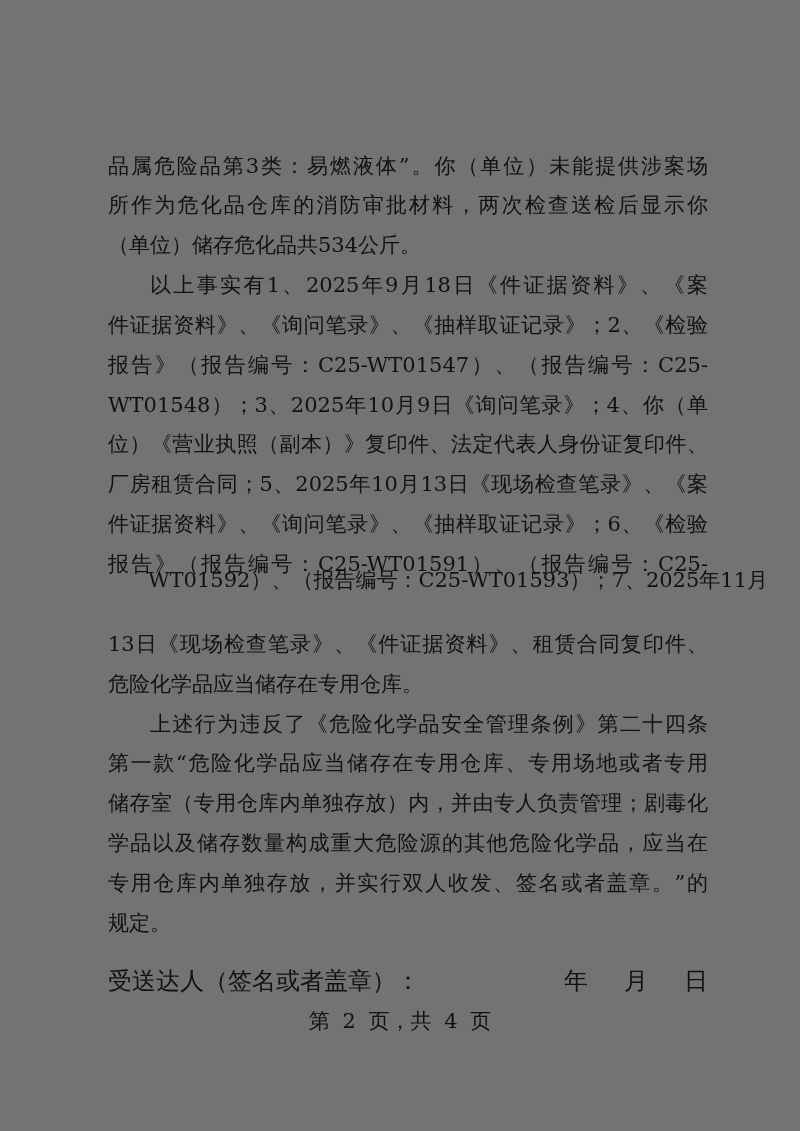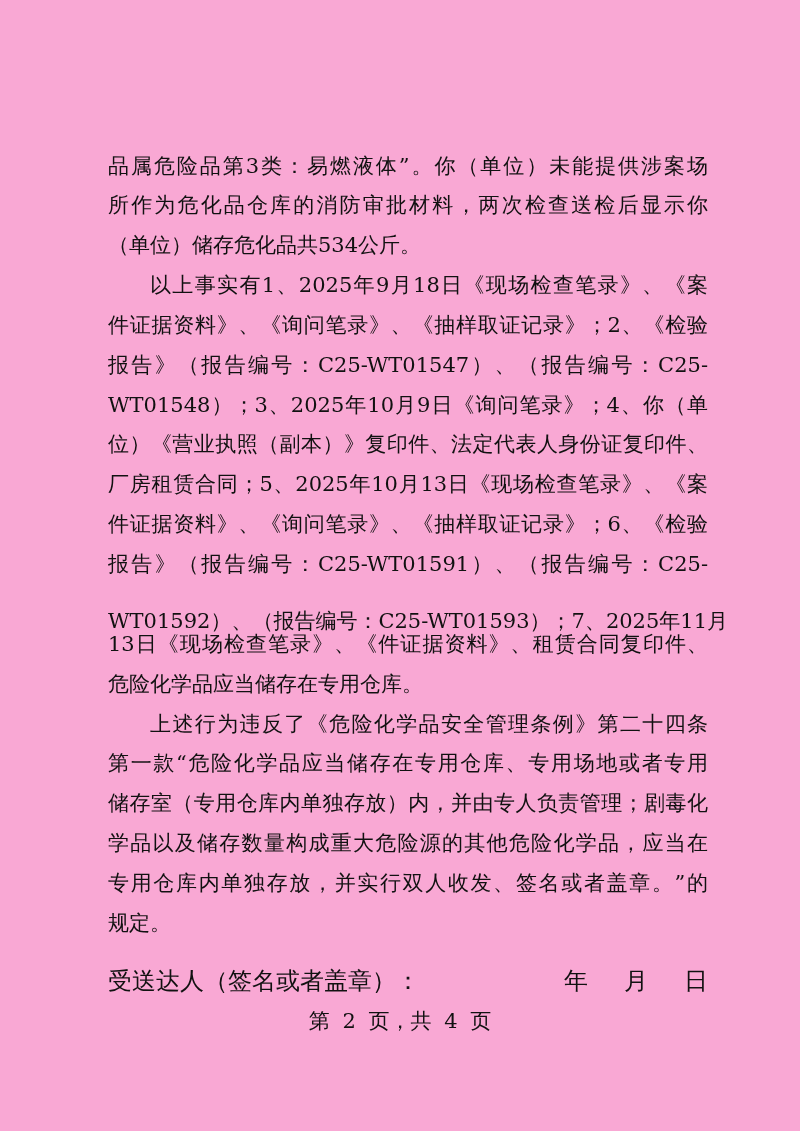--- a/index.html
+++ b/index.html
@@ -14,21 +14,21 @@
       overflow: hidden;
       font-family: "DejaVu Serif", "Liberation Serif", serif;
       color: #111111;
     }
     .page {
       position: absolute;
       left: 0;
       top: 0;
       width: 800px;
       height: 1131px;
-      background: #f9a8d4;
+      background: #737373;
     }
     .line {
       position: absolute;
       left: 108px;
       width: 600px;
       height: 38px;
       font-size: 21px;
       line-height: 38px;
       white-space: nowrap;
       text-align: justify;
@@ -77,29 +77,29 @@
   </style>
 </head>
 <body>
 
 <div class="page">
 
   <div class="line" style="top:147px;">品属危险品第3类：易燃液体”。你（单位）未能提供涉案场</div>
   <div class="line" style="top:186px;">所作为危化品仓库的消防审批材料，两次检查送检后显示你</div>
   <div class="line last" style="top:226px;">（单位）储存危化品共534公斤。</div>
 
-  <div class="line indent" style="top:266px;">以上事实有1、2025年9月18日《现场检查笔录》、《案</div>
+  <div class="line indent" style="top:266px;">以上事实有1、2025年9月18日《件证据资料》、《案</div>
   <div class="line" style="top:306px;">件证据资料》、《询问笔录》、《抽样取证记录》；2、《检验</div>
   <div class="line" style="top:346px;">报告》（报告编号：C25-WT01547）、（报告编号：C25-</div>
   <div class="line" style="top:386px;">WT01548）；3、2025年10月9日《询问笔录》；4、你（单</div>
   <div class="line" style="top:425px;">位）《营业执照（副本）》复印件、法定代表人身份证复印件、</div>
   <div class="line" style="top:465px;">厂房租赁合同；5、2025年10月13日《现场检查笔录》、《案</div>
   <div class="line" style="top:505px;">件证据资料》、《询问笔录》、《抽样取证记录》；6、《检验</div>
   <div class="line" style="top:545px;">报告》（报告编号：C25-WT01591）、（报告编号：C25-</div>
-  <div class="line" style="top:602px;">WT01592）、（报告编号：C25-WT01593）；7、2025年11月</div>
+  <div class="line" style="top:561px;margin-left:40px;">WT01592）、（报告编号：C25-WT01593）；7、2025年11月</div>
   <div class="line" style="top:625px;">13日《现场检查笔录》、《件证据资料》、租赁合同复印件、</div>
   <div class="line last" style="top:665px;">危险化学品应当储存在专用仓库。</div>
 
   <div class="line" style="top:744px;">第一款“危险化学品应当储存在专用仓库、专用场地或者专用</div>
   <div class="line indent" style="top:705px;">上述行为违反了《危险化学品安全管理条例》第二十四条</div>
   <div class="line" style="top:784px;">储存室（专用仓库内单独存放）内，并由专人负责管理；剧毒化</div>
   <div class="line" style="top:824px;">学品以及储存数量构成重大危险源的其他危险化学品，应当在</div>
   <div class="line" style="top:864px;">专用仓库内单独存放，并实行双人收发、签名或者盖章。”的</div>
   <div class="line last" style="top:904px;font-family:Liberation Serif, serif;">规定。</div>
 

